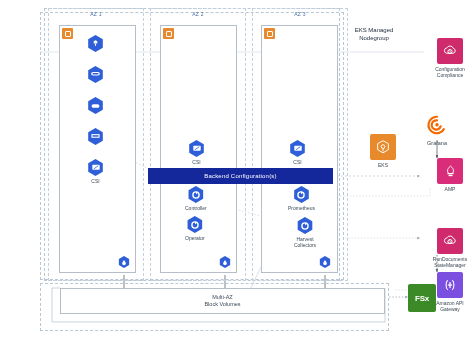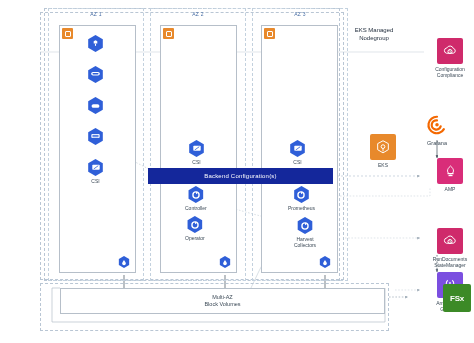--- a/index.html
+++ b/index.html
@@ -344,21 +344,21 @@
         <rect x="8.3" y="5.6" width="1.4" height="6.8" fill="#fff"></rect>
         <rect x="6.6" y="8.3" width="4.8" height="1.4" fill="#fff"></rect>
       </svg>
     </div>
     <div class="svc-label">
       <span>Amazon API</span><br>
       <span>Gateway</span>
     </div>
   </div>
 
-  <div class="abs svc-tile t-green" style="left:408px;top:284px;width:28px;height:28px;margin-left:35px;">
+  <div class="abs svc-tile t-green" style="left:408px;top:284px;width:28px;height:28px;">
     <span class="fsx-text">FSx</span>
   </div>
 
   <div class="abs mvol" style="left:60px;top:288px;width:325px;height:26px;">
     <div>
       <span>Multi-AZ</span><br>
       <span>Block Volumes</span>
     </div>
   </div>
 

